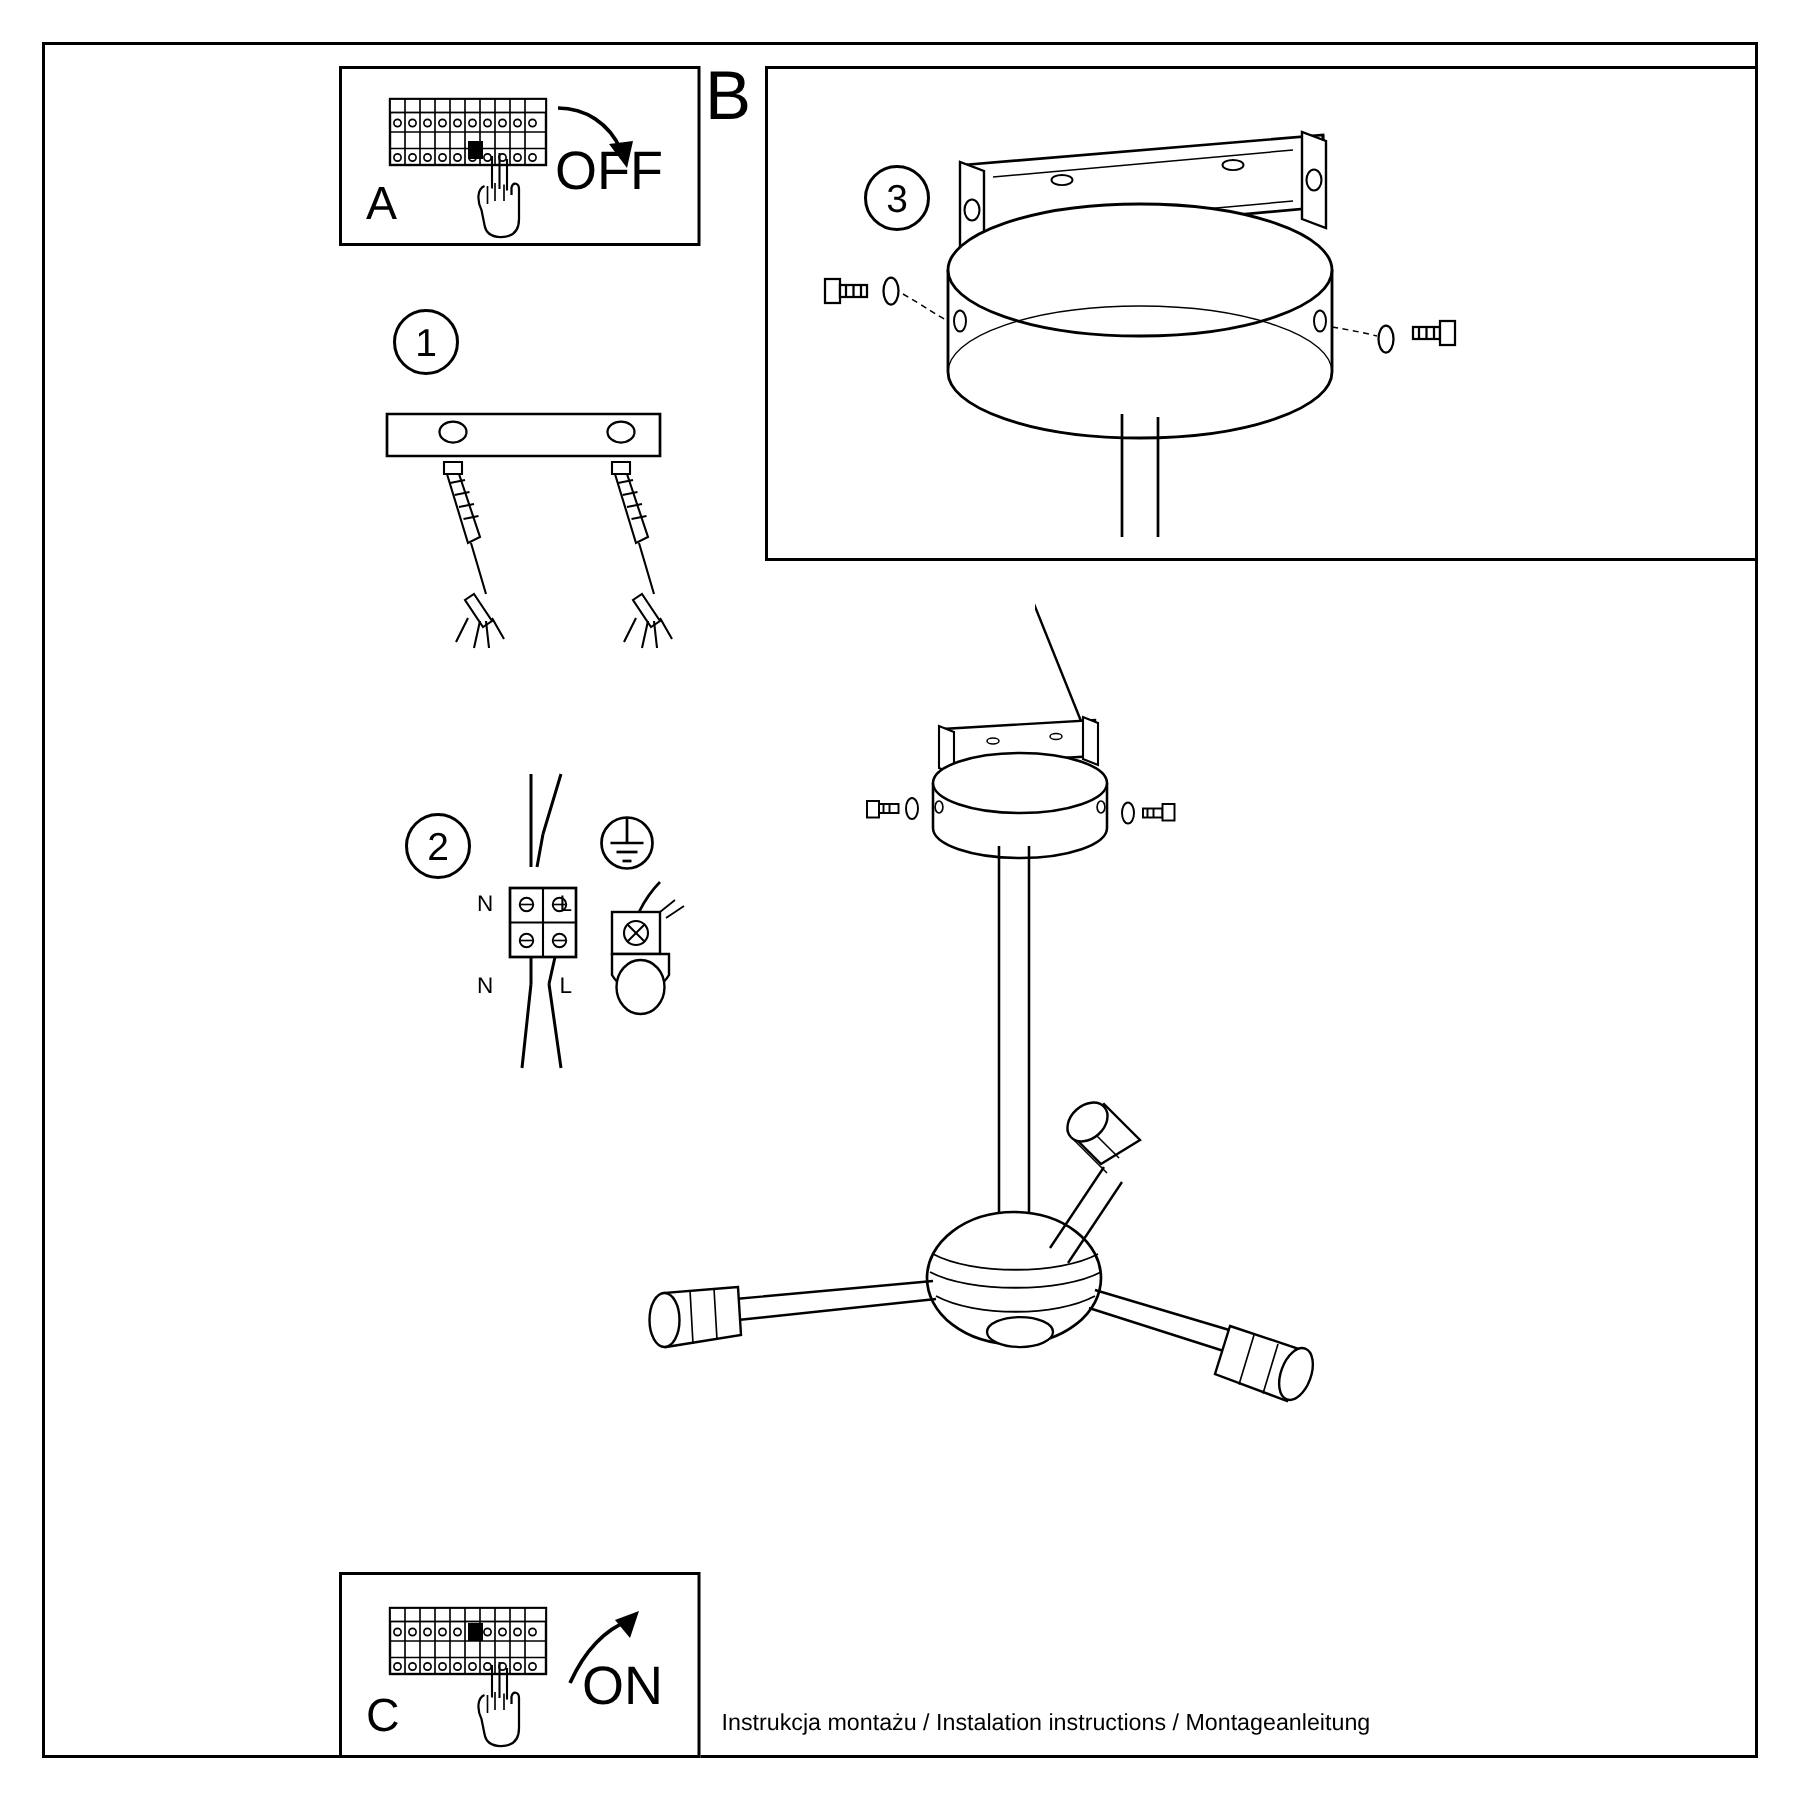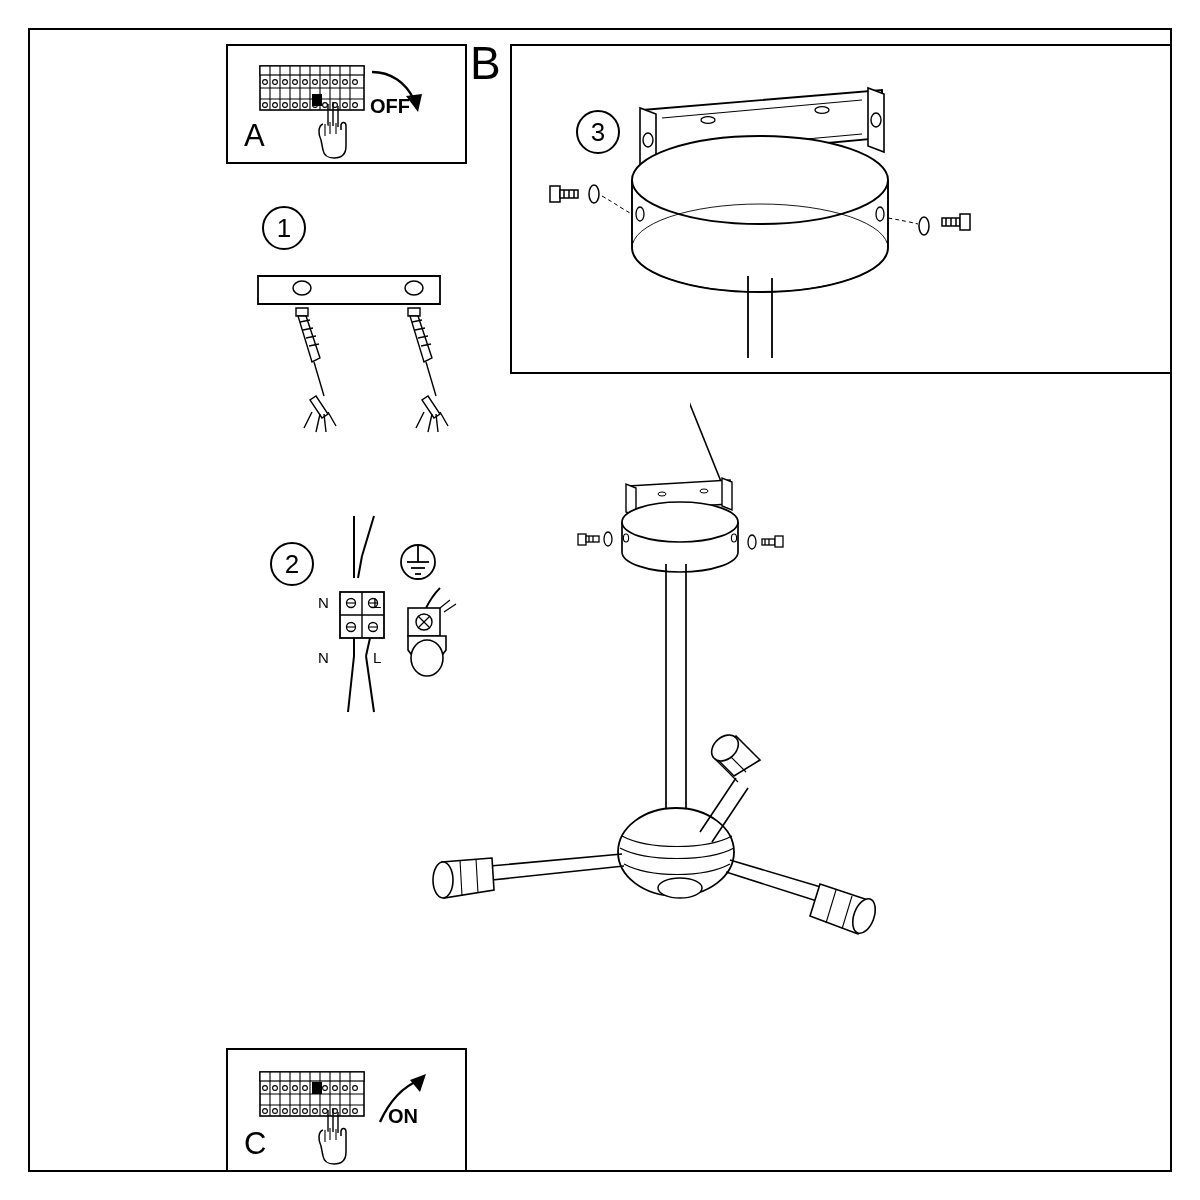--- a/index.html
+++ b/index.html
@@ -61,23 +61,23 @@
     font-size: 31px;
     line-height: 1;
   }
   .big-letter {
     position: absolute;
     font-size: 46px;
     line-height: 1;
   }
   .onoff {
     position: absolute;
-    font-size: 20px;
+    font-size: 36px;
     line-height: 1;
-    font-weight: bold;
+    font-weight: normal;
   }
   .tiny-label {
     position: absolute;
     font-size: 15px;
     line-height: 1;
   }
   .circle-num {
     position: absolute;
     width: 44px;
     height: 44px;
@@ -430,15 +430,16 @@
 
     <div class="abs" style="left:140px; top:20px;">
       <svg width="62" height="58" viewBox="0 0 62 58">
         <path d="M12 52 C22 30 36 16 52 10" fill="none" stroke="#000" stroke-width="2.4"></path>
         <path d="M58 4 L42 10 L52 22 Z" fill="#000"></path>
       </svg>
     </div>
   </div>
 
   <div class="footer">
+    <div>Instrukcja montażu / Instalation instructions / Montageanleitung</div>
   </div>
 
 </div>
 
 </body></html>

